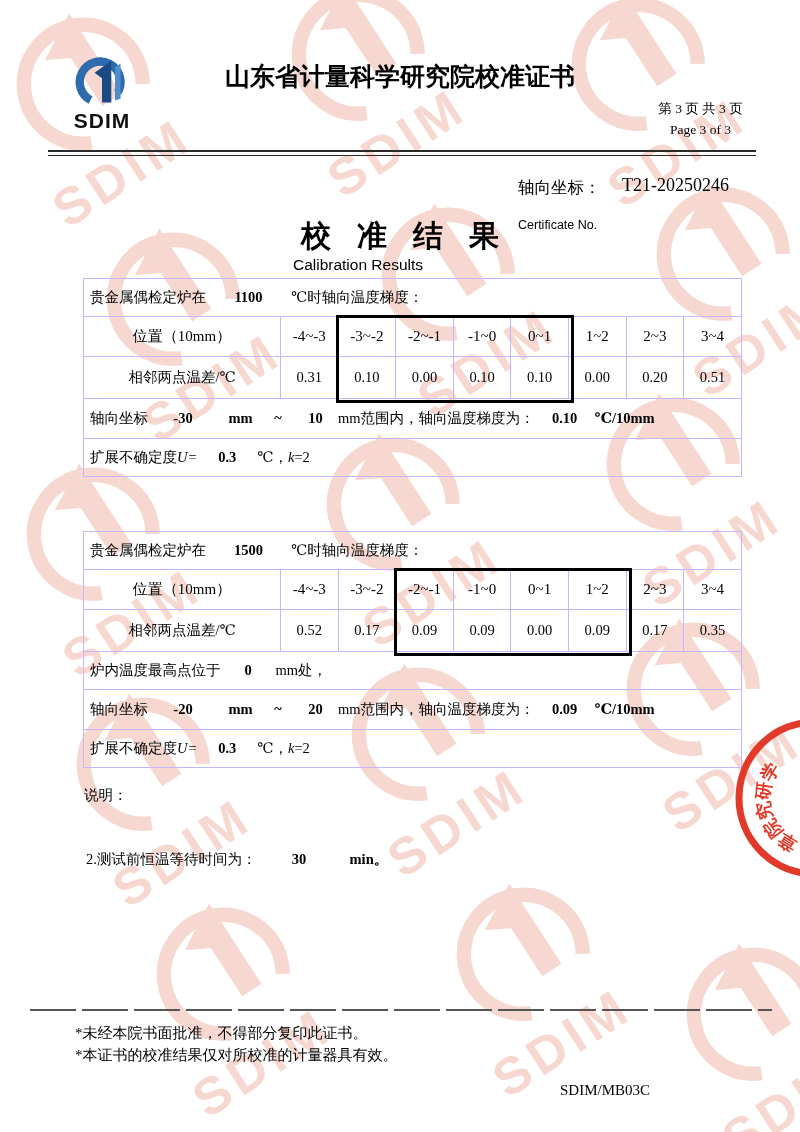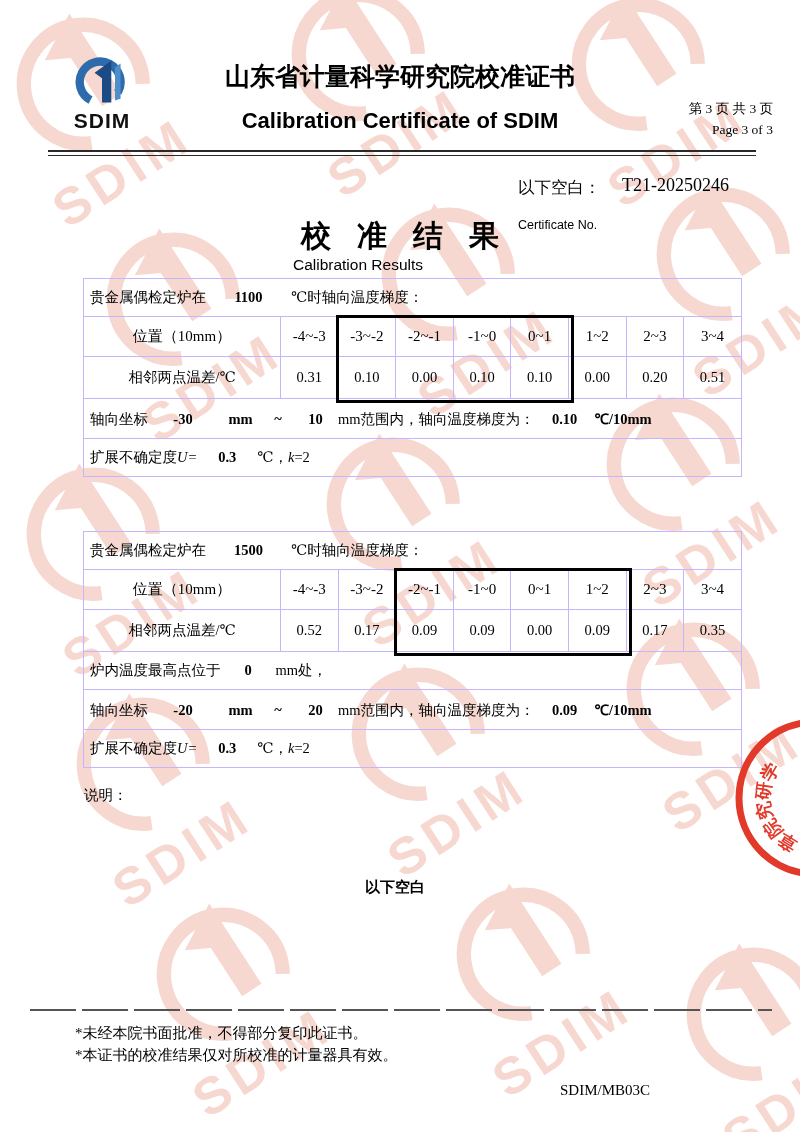--- a/index.html
+++ b/index.html
@@ -8,34 +8,34 @@
   .abs{position:absolute;}
   
   .wm{position:absolute;width:230px;height:230px;z-index:0;opacity:.75;transform:rotate(-33deg);pointer-events:none;}
   
   .fg{z-index:2;}
   
   .logo{left:68px;top:56px;width:68px;text-align:center;}
   .logo-text{font-family:"Liberation Sans",sans-serif;font-weight:bold;font-size:21px;letter-spacing:1px;line-height:1;color:#111;margin-top:-2px;}
   .title-cn{left:140px;top:60px;width:520px;text-align:center;font-size:25px;font-weight:bold;white-space:nowrap;}
   .title-en{left:140px;top:108px;width:520px;text-align:center;font-size:22px;font-weight:bold;font-family:"Liberation Sans",sans-serif;}
-  .page-info{left:628px;top:99px;width:145px;text-align:right;font-size:13.5px;line-height:1.55;}
+  .page-info{left:628px;top:99px;width:145px;text-align:center;font-size:13.5px;line-height:1.55;}
   .dblline{left:48px;top:150px;width:708px;height:3px;border-top:2px solid #2a2a2a;border-bottom:1px solid #2a2a2a;}
   .certno-cn{left:518px;top:177px;font-size:16.5px;}
   .certno-val{left:622px;top:175px;font-size:18px;}
   .certno-en{left:518px;top:218px;font-size:12.5px;font-family:"Liberation Sans",sans-serif;}
   .res-cn{left:13px;top:216px;width:800px;text-align:center;font-size:30px;font-weight:bold;letter-spacing:26px;}
   .res-en{left:0;top:256px;width:716px;text-align:center;font-size:15.5px;font-family:"Liberation Sans",sans-serif;}
   
   .tw{left:83px;width:660px;}
   .tw table{border-collapse:collapse;table-layout:fixed;width:658px;font-size:15px;}
   .tw td{border:1px solid #c4b5fd;text-align:center;padding:0;overflow:hidden;}
   .tw .r-full td{text-align:left;padding-left:6px;font-size:14.5px;}
   .ri td{height:37px;} .rp td{height:39px;} .rd td{height:41px;font-size:14.5px;}
-  .rf1 td{height:37px;} .rf2 td{height:39px;font-family:Liberation Serif, serif;} .rf3 td{height:37px;}
+  .rf1 td{height:37px;} .rf2 td{height:39px;} .rf3 td{height:37px;}
   .blank{display:inline-block;text-align:center;font-weight:bold;}
   .w30{width:30px;} .w45{width:45px;} .w55{width:55px;} .w60{width:60px;} .w70{width:70px;} .w85{width:85px;}
   .it{font-style:italic;}
   .hlbox{position:absolute;border:3px solid #000;pointer-events:none;}
   
   .note-title{left:84px;top:786px;font-size:14.5px;}
   .note-1{left:86px;top:818px;font-size:14.5px;}
   .note-2{left:86px;top:850px;font-size:14.5px;}
   .blank-below{left:0;top:878px;width:790px;text-align:center;font-weight:bold;font-size:15px;}
   
@@ -111,28 +111,27 @@
 
   <div class="abs fg logo">
     <svg width="62" height="52" viewBox="0 0 64 56">
       <circle cx="30" cy="28" r="22" fill="none" stroke="#2e6bad" stroke-width="9" stroke-dasharray="104 34" transform="rotate(118 30 28)"></circle>
       <path d="M24 18 L42 5 L42 50 L32 50 L32 24 Z" fill="#1b4a85"></path>
       <path d="M46 12 L52 8 L52 46 L46 48 Z" fill="#4f8fc9"></path>
     </svg>
     <div class="logo-text">SDIM</div>
   </div>
   <div class="abs fg title-cn">山东省计量科学研究院校准证书</div>
-  <div class="abs fg title-en">Calibration Certificate of SDIM</div>
   <div class="abs fg page-info">
     <div>第 3 页 共 3 页</div>
     <div>Page 3 of 3</div>
   </div>
   <div class="abs fg dblline"></div>
 
-  <div class="abs fg certno-cn">以下空白：</div>
+  <div class="abs fg certno-cn">轴向坐标：</div>
   <div class="abs fg certno-val">T21-20250246</div>
   <div class="abs fg certno-en">Certificate No.</div>
 
   <div class="abs fg res-cn">校准结果</div>
   <div class="abs fg res-en">Calibration Results</div>
 
   <div class="abs fg tw" style="top:278px">
     <table>
       <colgroup>
           <col style="width:197px">
@@ -243,21 +242,23 @@
             <td colspan="9">
         <span>扩展不确定度</span><span class="it">U=</span><span class="blank w60">0.3</span><span>℃，</span><span class="it">k</span><span>=2</span>
       </td>
           </tr>
     </tbody>
       </table>
     <div class="hlbox" style="left:311px;top:37px;width:232px;height:82px"></div>
   </div>
 
   <div class="abs fg note-title">说明：</div>
-  <div class="abs fg blank-below">以下空白</div>
+  <div class="abs fg note-2">
+    <span>2.测试前恒温等待时间为：</span><span class="blank w85">30</span><span class="blank w55">min。</span>
+  </div>
 
   <svg class="stamp" width="180" height="190" viewBox="0 0 180 190">
     <circle cx="90" cy="95" r="76" fill="none" stroke="#e23a2a" stroke-width="7"></circle>
     <text x="45" y="69" font-size="18" fill="#e23a2a" text-anchor="middle" dominant-baseline="central" transform="rotate(-60 45 69)">学</text>
     <text x="38.5" y="87.8" font-size="18" fill="#e23a2a" text-anchor="middle" dominant-baseline="central" transform="rotate(-82 38.5 87.8)">研</text>
     <text x="39.6" y="107.6" font-size="18" fill="#e23a2a" text-anchor="middle" dominant-baseline="central" transform="rotate(-104 39.6 107.6)">究</text>
     <text x="47.9" y="125.6" font-size="18" fill="#e23a2a" text-anchor="middle" dominant-baseline="central" transform="rotate(-126 47.9 125.6)">院</text>
     <text x="62.4" y="139.1" font-size="18" fill="#e23a2a" text-anchor="middle" dominant-baseline="central" transform="rotate(-148 62.4 139.1)">章</text>
     <text x="82" y="150" font-size="10" fill="#e23a2a" text-anchor="middle" dominant-baseline="central" transform="rotate(-172 82 150)">06</text>
   </svg>

